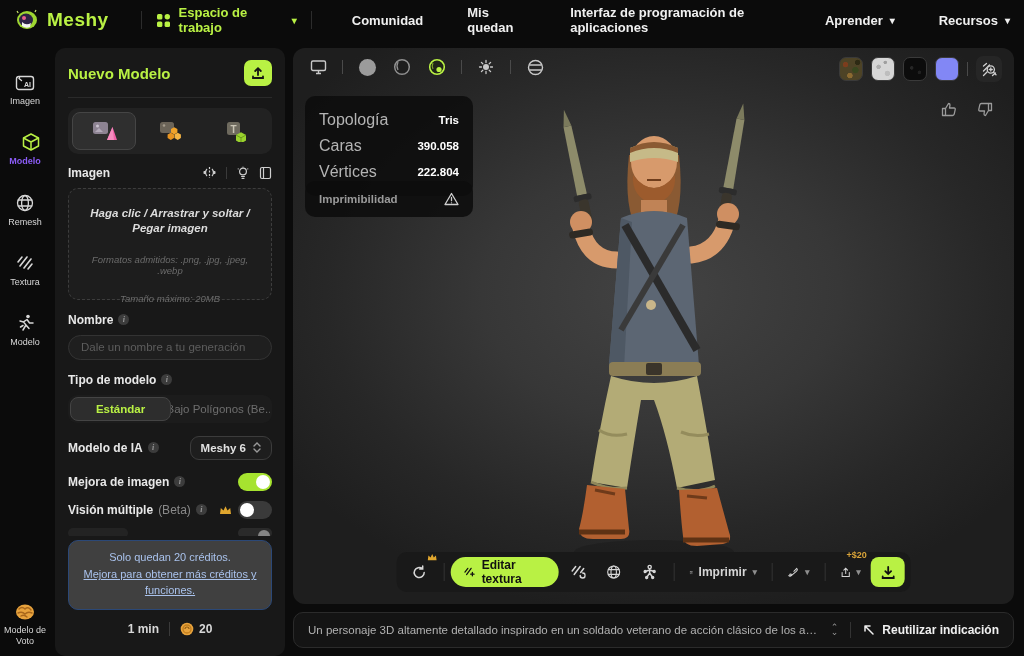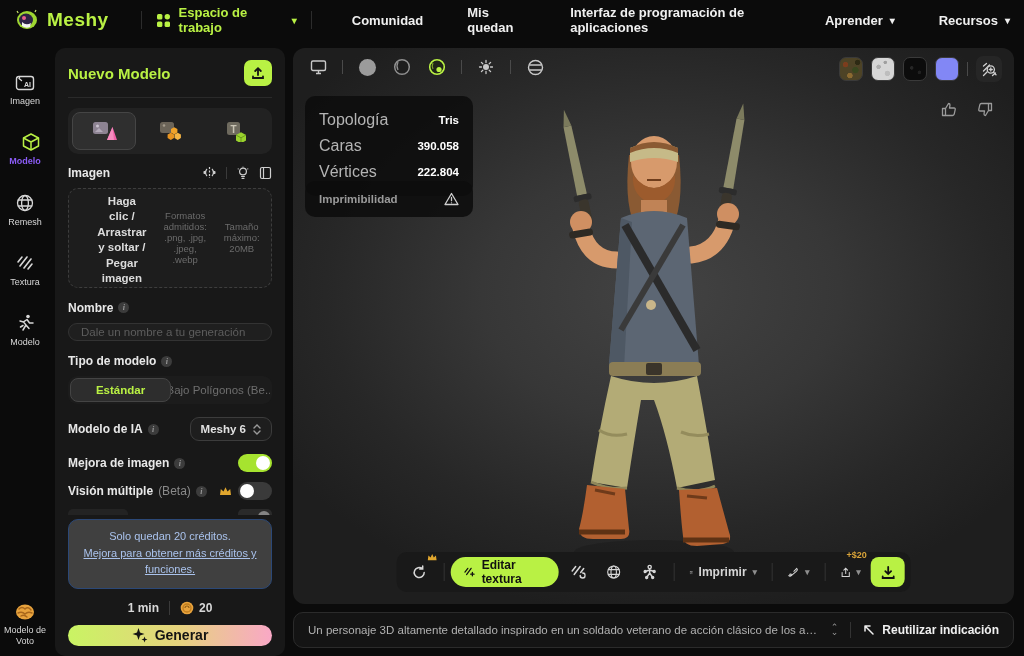--- a/index.html
+++ b/index.html
@@ -39,21 +39,21 @@
   .tab { flex:1; height:38px; border-radius:8px; display:flex; align-items:center; justify-content:center; cursor:pointer; }
   .tab.active { background:#2f2f2f; border:1px solid #454545; }
   .sec-row { display:flex; align-items:center; justify-content:space-between; margin-top:12px; }
   .sec-label { font-size:12px; font-weight:bold; color:#e8e8e8; display:flex; align-items:center; gap:5px; }
   .dim { color:#8a8a8a; font-weight:normal; }
   .info-dot { width:11px; height:11px; border-radius:50%; background:#3c3c3c; color:#999; font-size:8px; display:inline-flex; align-items:center; justify-content:center; font-style:italic; font-family:"Liberation Serif",serif; }
   .mini-icons { display:flex; align-items:center; gap:9px; color:#cfcfcf; }
   .mini-sep { width:1px; height:12px; background:#3a3a3a; }
 
   .dropzone { margin-top:8px; border:1.5px dashed #3d3d3d; background:#1d1d1d; border-radius:10px; height:112px;
-    display:flex; flex-direction:row; align-items:center; justify-content:center; gap:17px; padding:0 14px; cursor:pointer; }
+    display:flex; flex-direction:column; align-items:center; justify-content:center; gap:17px; padding:0 14px; cursor:pointer;font-style:italic; }
   .dz-title { font-size:11.5px; font-weight:bold; color:#dcdcdc; text-align:center; line-height:1.35; margin-top:5px; }
   .dz-sub { font-size:9.5px; color:#6b6b6b; text-align:center; }
 
   .text-input { margin-top:8px; height:30px; width:100%; background:#1f1f1f; border:1px solid #333; border-radius:15px;
     color:#ddd; font-size:11.5px; padding:0 12px; outline:none; font-family:"Liberation Sans",sans-serif; }
   .text-input::placeholder { color:#5d5d5d; }
 
   .segmented { margin-top:8px; background:#1c1c1c; border-radius:9px; display:flex; padding:2px; }
   .seg { flex:1; height:24px; display:flex; align-items:center; justify-content:center; font-size:11.5px; color:#6e6e6e; cursor:pointer; white-space:nowrap; overflow:hidden; }
   .seg.active { background:#2d2d2d; border:1px solid #444; border-radius:8px; color:#b9f144; font-weight:bold; }
@@ -406,27 +406,20 @@
       <span class="est-credits">
         <svg width="14" height="14" viewBox="0 0 14 14">
           <circle cx="7" cy="7" r="6.3" fill="#e8a33d"></circle>
           <circle cx="7" cy="7" r="4" fill="none" stroke="#c07d1d" stroke-width="1.3"></circle>
           <path d="M5 7 a2 2 0 0 1 4 0" fill="none" stroke="#8f5c12" stroke-width="1.2"></path>
         </svg>
         <span>20</span>
       </span>
     </div>
 
-    <button class="generate-btn">
-      <svg width="16" height="16" viewBox="0 0 16 16">
-        <path d="M6.5 1 L8 5.5 L12.5 7 L8 8.5 L6.5 13 L5 8.5 L0.5 7 L5 5.5 Z" fill="#131313"></path>
-        <path d="M12.5 9.5 L13.3 11.7 L15.5 12.5 L13.3 13.3 L12.5 15.5 L11.7 13.3 L9.5 12.5 L11.7 11.7 Z" fill="#131313"></path>
-      </svg>
-      <span>Generar</span>
-    </button>
   </div>
 
   <div class="main">
     <div class="viewport">
 
       <div class="char-wrap">
         <svg width="250" height="475" viewBox="0 0 250 475">
           <ellipse cx="125" cy="452" rx="80" ry="12" fill="#1c1c1c" opacity="0.55"></ellipse>
 
           <g transform="rotate(-12 52 95)">

